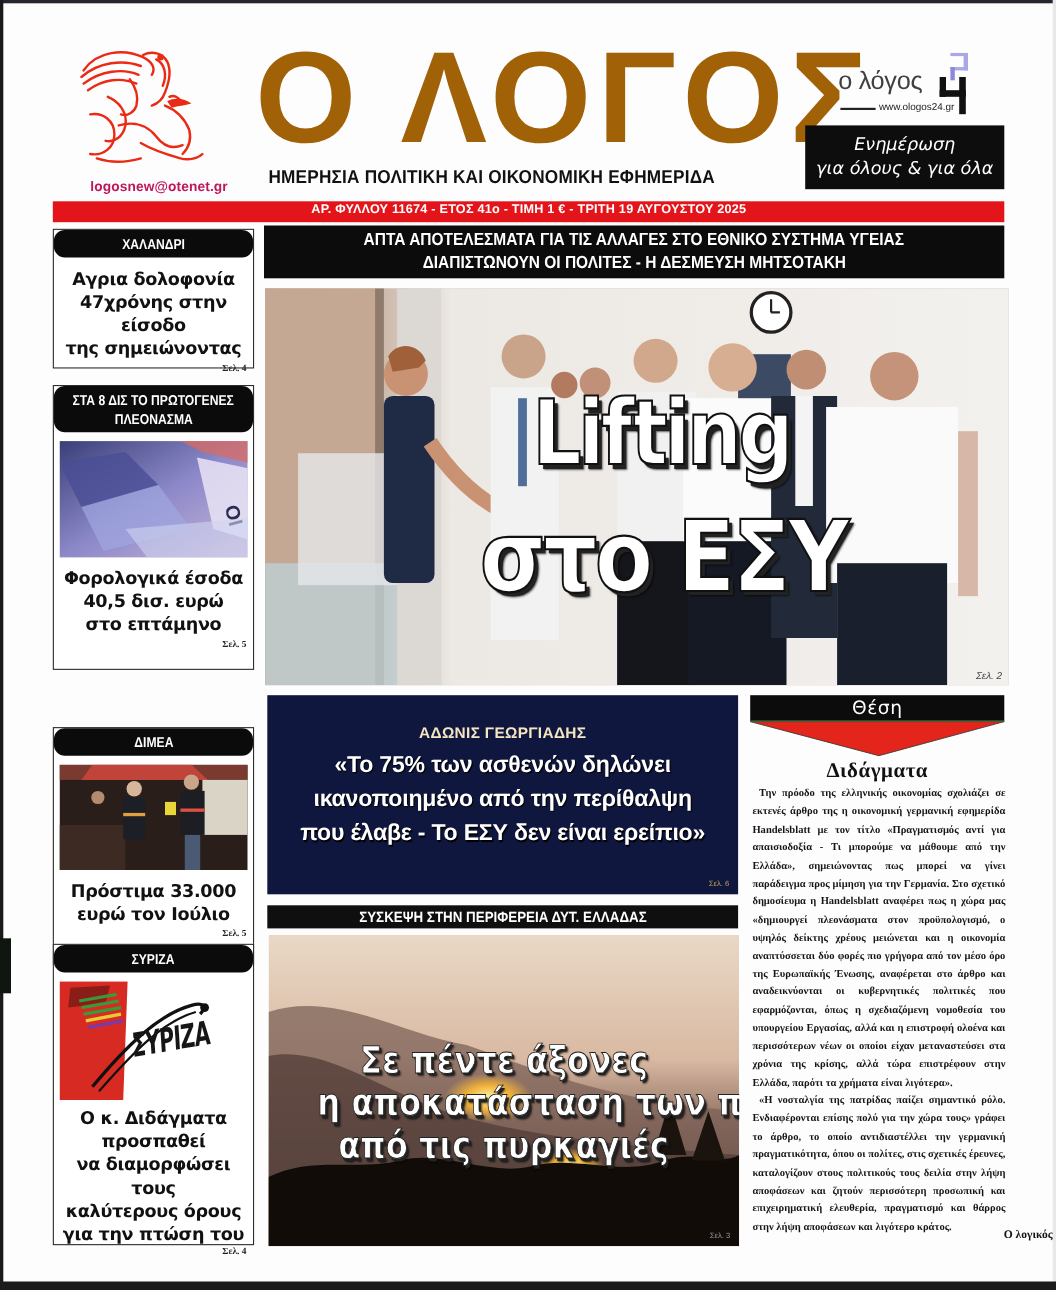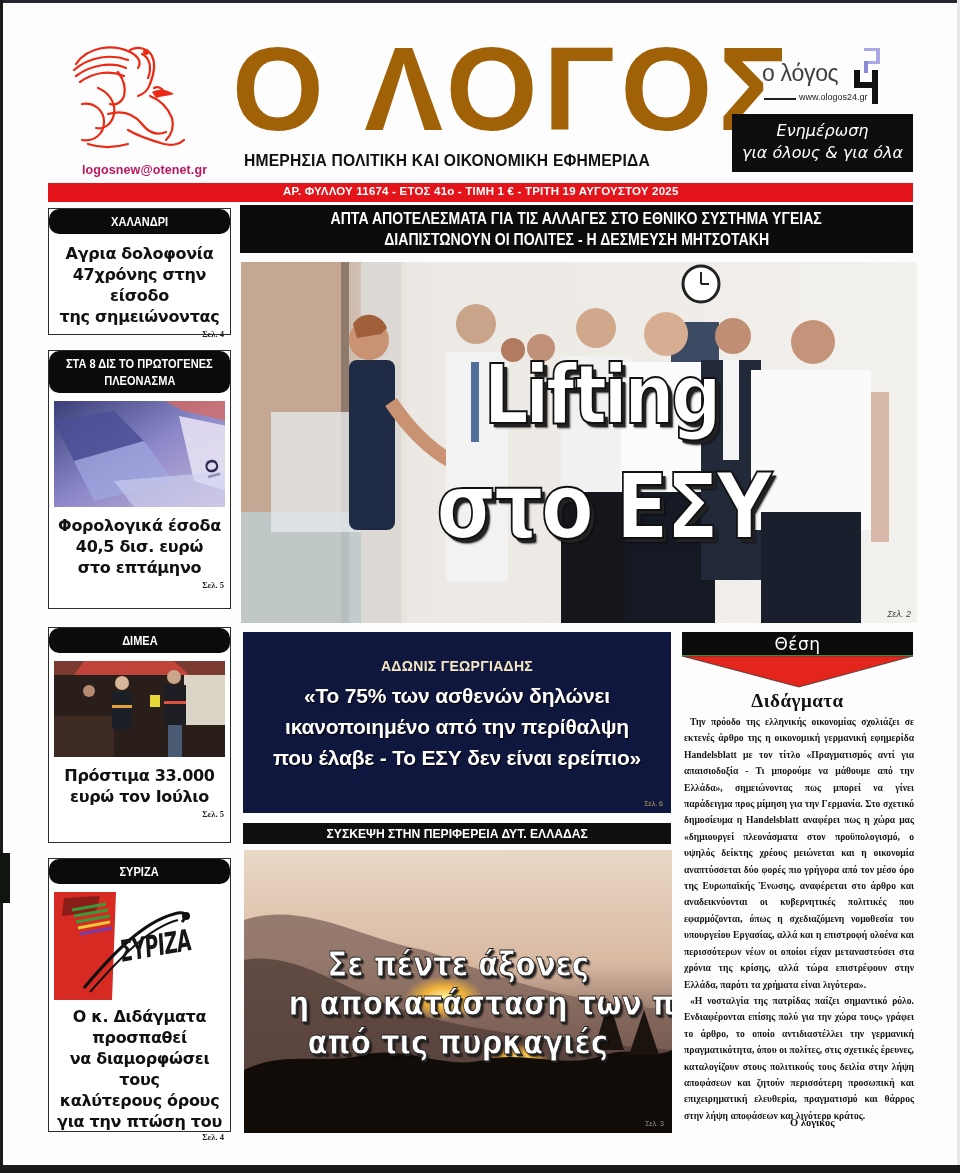--- a/index.html
+++ b/index.html
@@ -59,21 +59,21 @@
   .fire-text { position: absolute; left: 0; width: 428px; top: 95px; text-align: center; font-weight: bold; color: #fff; font-size: 34px; line-height: 39px; -webkit-text-stroke: 0.8px #222; text-shadow: 2px 2px 0 #222, 3px 3px 2px rgba(0,0,0,0.7); font-family: "DejaVu Sans", sans-serif; }
   .fire-text div { display: inline-block; transform: scaleX(0.86); white-space: nowrap; }
   .fire-page { position: absolute; right: 8px; bottom: 6px; font-size: 7px; color: #999; }
 
   
   .theses-bar { left: 682px; top: 632px; width: 231px; height: 24px; background: #0c0c0c; color: #fff; text-align: center; font-size: 17px; line-height: 24px; font-family: "DejaVu Sans", sans-serif; letter-spacing: 0.5px; border-bottom: 1px solid #3b8b3b; }
   .theses-arrow { left: 682px; top: 656px; width: 231px; height: 32px; }
   .ed-title { left: 682px; top: 690px; width: 231px; text-align: center; font-family: "Liberation Serif", "DejaVu Serif", serif; font-weight: bold; font-size: 19px; color: #111; letter-spacing: 0.5px; }
   .ed-body { left: 684px; top: 714px; width: 230px; font-family: "Liberation Serif", "DejaVu Serif", serif; font-weight: bold; font-size: 9.6px; line-height: 16.4px; text-align: justify; color: #161616; }
   .ed-body p { text-indent: 6px; }
-  .ed-sign { left: 790px; top: 1117px; width: 123px; font-family: "Liberation Serif", serif; font-weight: bold; font-size: 10.5px; color: #111; }
+  .ed-sign { left: 834px; top: 1117px; width: 123px; text-align: right; font-family: "Liberation Serif", serif; font-weight: bold; font-size: 10.5px; color: #111; }
 </style>
 </head>
 <body>
 
 <div class="abs frame-top"></div>
 <div class="abs frame-left"></div>
 <div class="abs frame-right"></div>
 <div class="abs edge-mark"></div>
 
 <header>
@@ -167,21 +167,21 @@
       </svg>
     </div>
     <div class="headline" style="padding-top:8px;">
       <div>Φορολογικά έσοδα</div>
       <div>40,5 δισ. ευρώ</div>
       <div>στο επτάμηνο</div>
     </div>
     <div class="page" style="margin-top:2px;">Σελ. 5</div>
   </article>
 
-  <article class="abs lbox" style="top:627px;height:216px;">
+  <article class="abs lbox" style="top:661px;height:216px;">
     <div class="head"><span>ΔΙΜΕΑ</span></div>
     <div class="img" style="height:96px;">
       <svg width="173" height="96" viewBox="0 0 173 96" preserveAspectRatio="none">
         <rect width="173" height="96" fill="#2a1e1a"></rect>
         <rect x="0" y="0" width="173" height="14" fill="#7a3a30"></rect>
         <path d="M30 0 L120 0 L135 14 L20 14 Z" fill="#c0443a"></path>
         <rect x="130" y="14" width="43" height="50" fill="#d9d4c6"></rect>
         <rect x="0" y="55" width="60" height="41" fill="#3d2a22"></rect>
         <circle cx="68" cy="22" r="7" fill="#d7b69a"></circle>
         <rect x="58" y="30" width="20" height="38" fill="#1d1f26"></rect>

